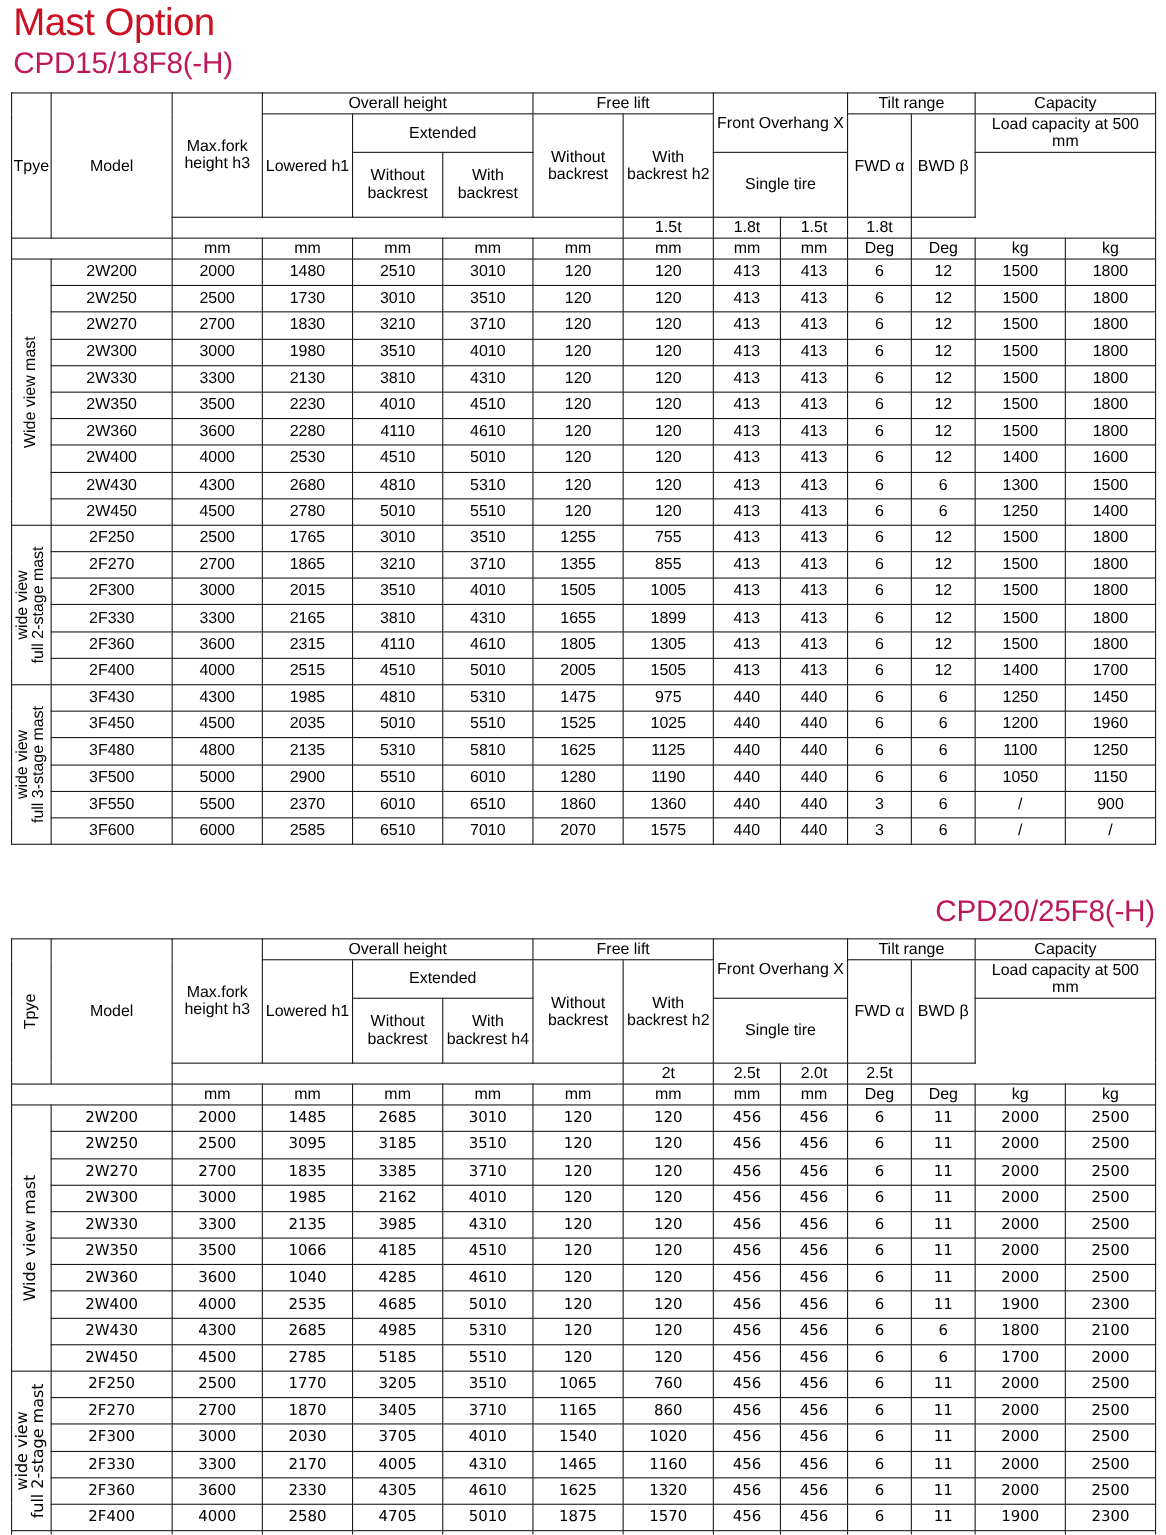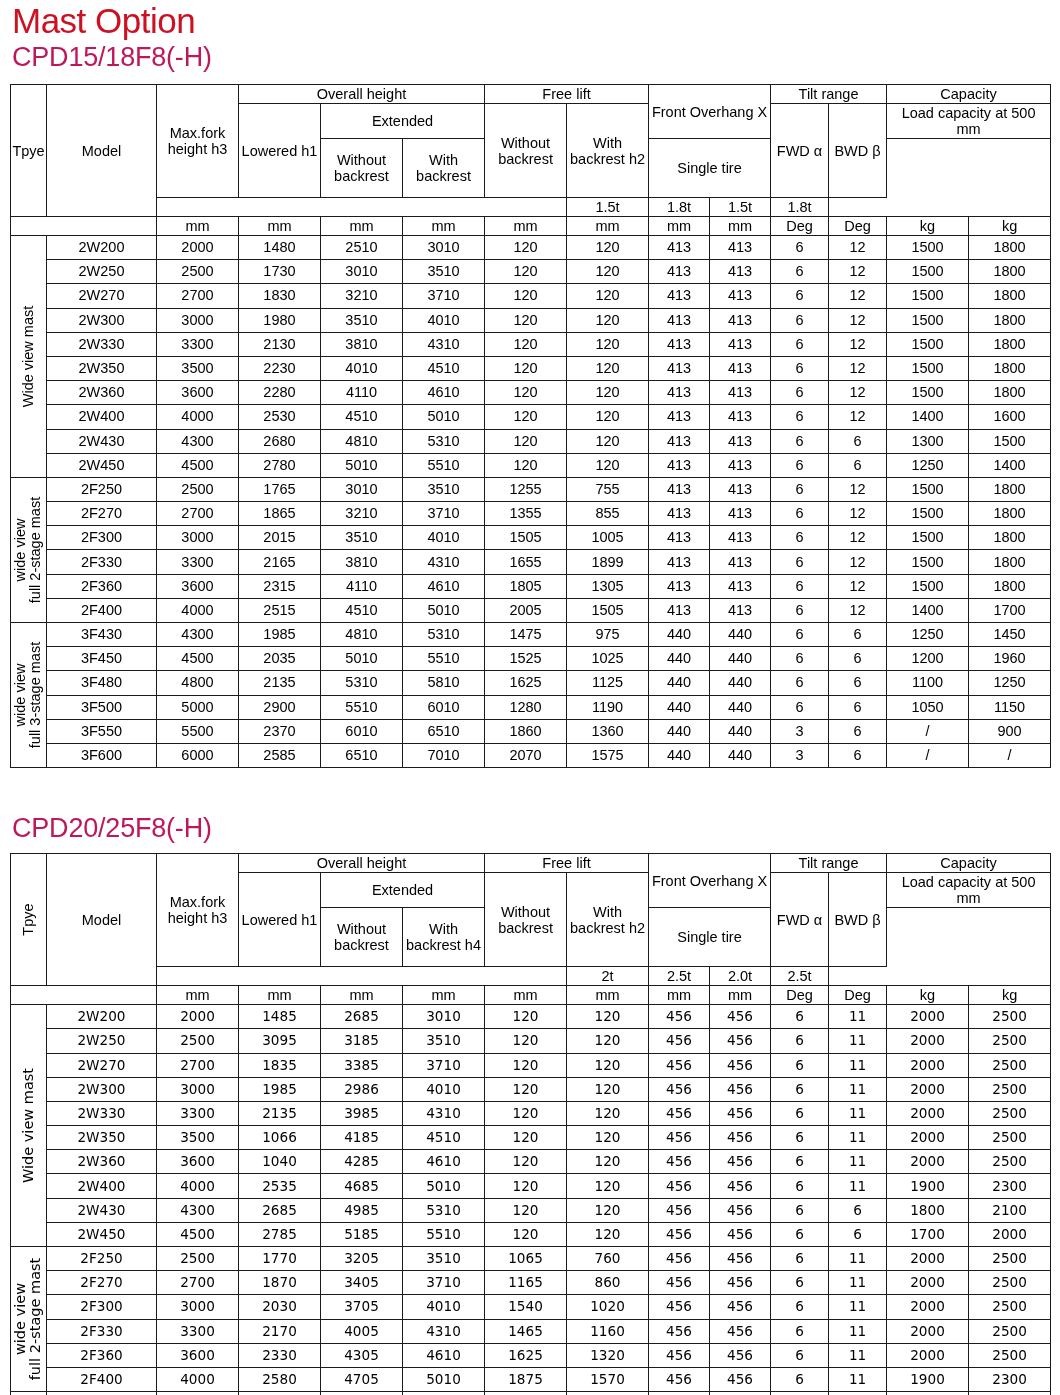--- a/index.html
+++ b/index.html
@@ -36,20 +36,21 @@
     color: #be185d;
     font-size: 27px;
     line-height: 30px;
     font-weight: 400;
     letter-spacing: -0.2px;
     margin: 0;
     padding: 2px 0 0 2px;
   }
   .sub-title.second {
     padding-top: 0;
+    text-align: right;
   }
 
   
   .gap-after-title  { height: 12px; }
   .gap-between      { height: 45px; }
   .gap-title2       { height: 10px; }
 
   
   table.spec {
     border-collapse: collapse;
@@ -671,21 +672,21 @@
             <td>456</td>
             <td>6</td>
             <td>11</td>
             <td>2000</td>
             <td>2500</td>
           </tr>
           <tr>
             <td>2W300</td>
             <td>3000</td>
             <td>1985</td>
-            <td>2986</td>
+            <td>2162</td>
             <td>4010</td>
             <td>120</td>
             <td>120</td>
             <td>456</td>
             <td>456</td>
             <td>6</td>
             <td>11</td>
             <td>2000</td>
             <td>2500</td>
           </tr>

